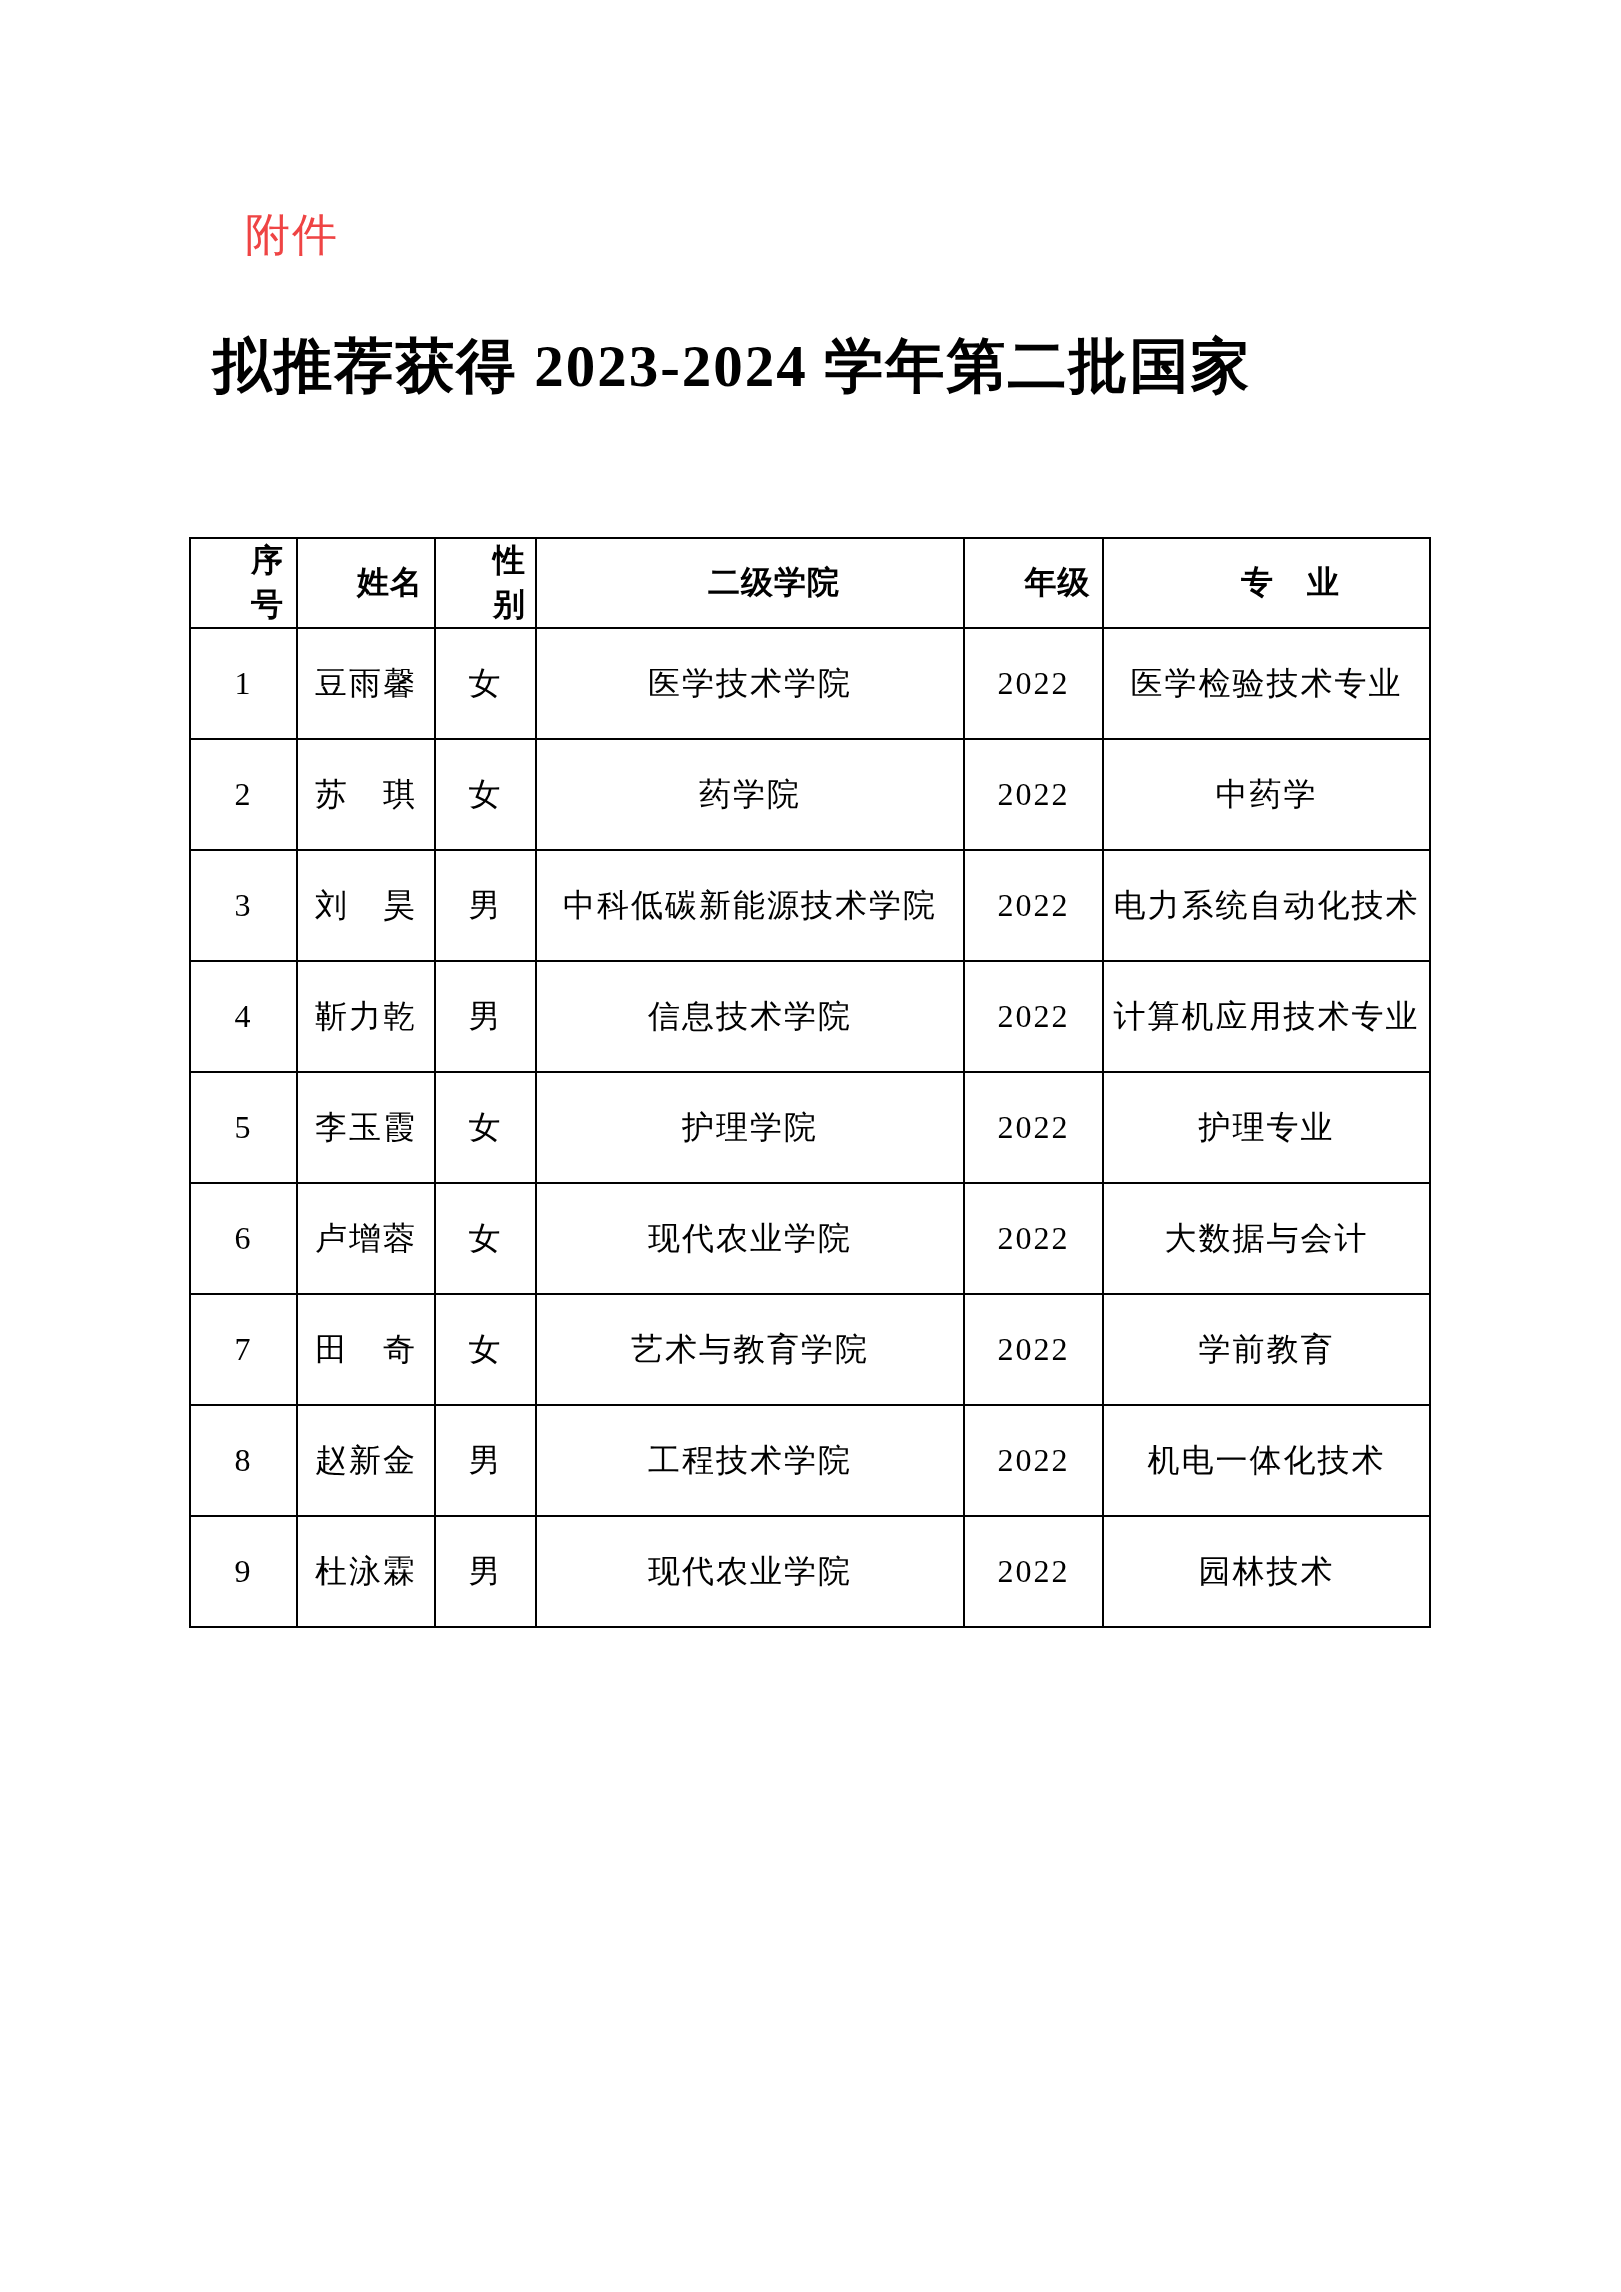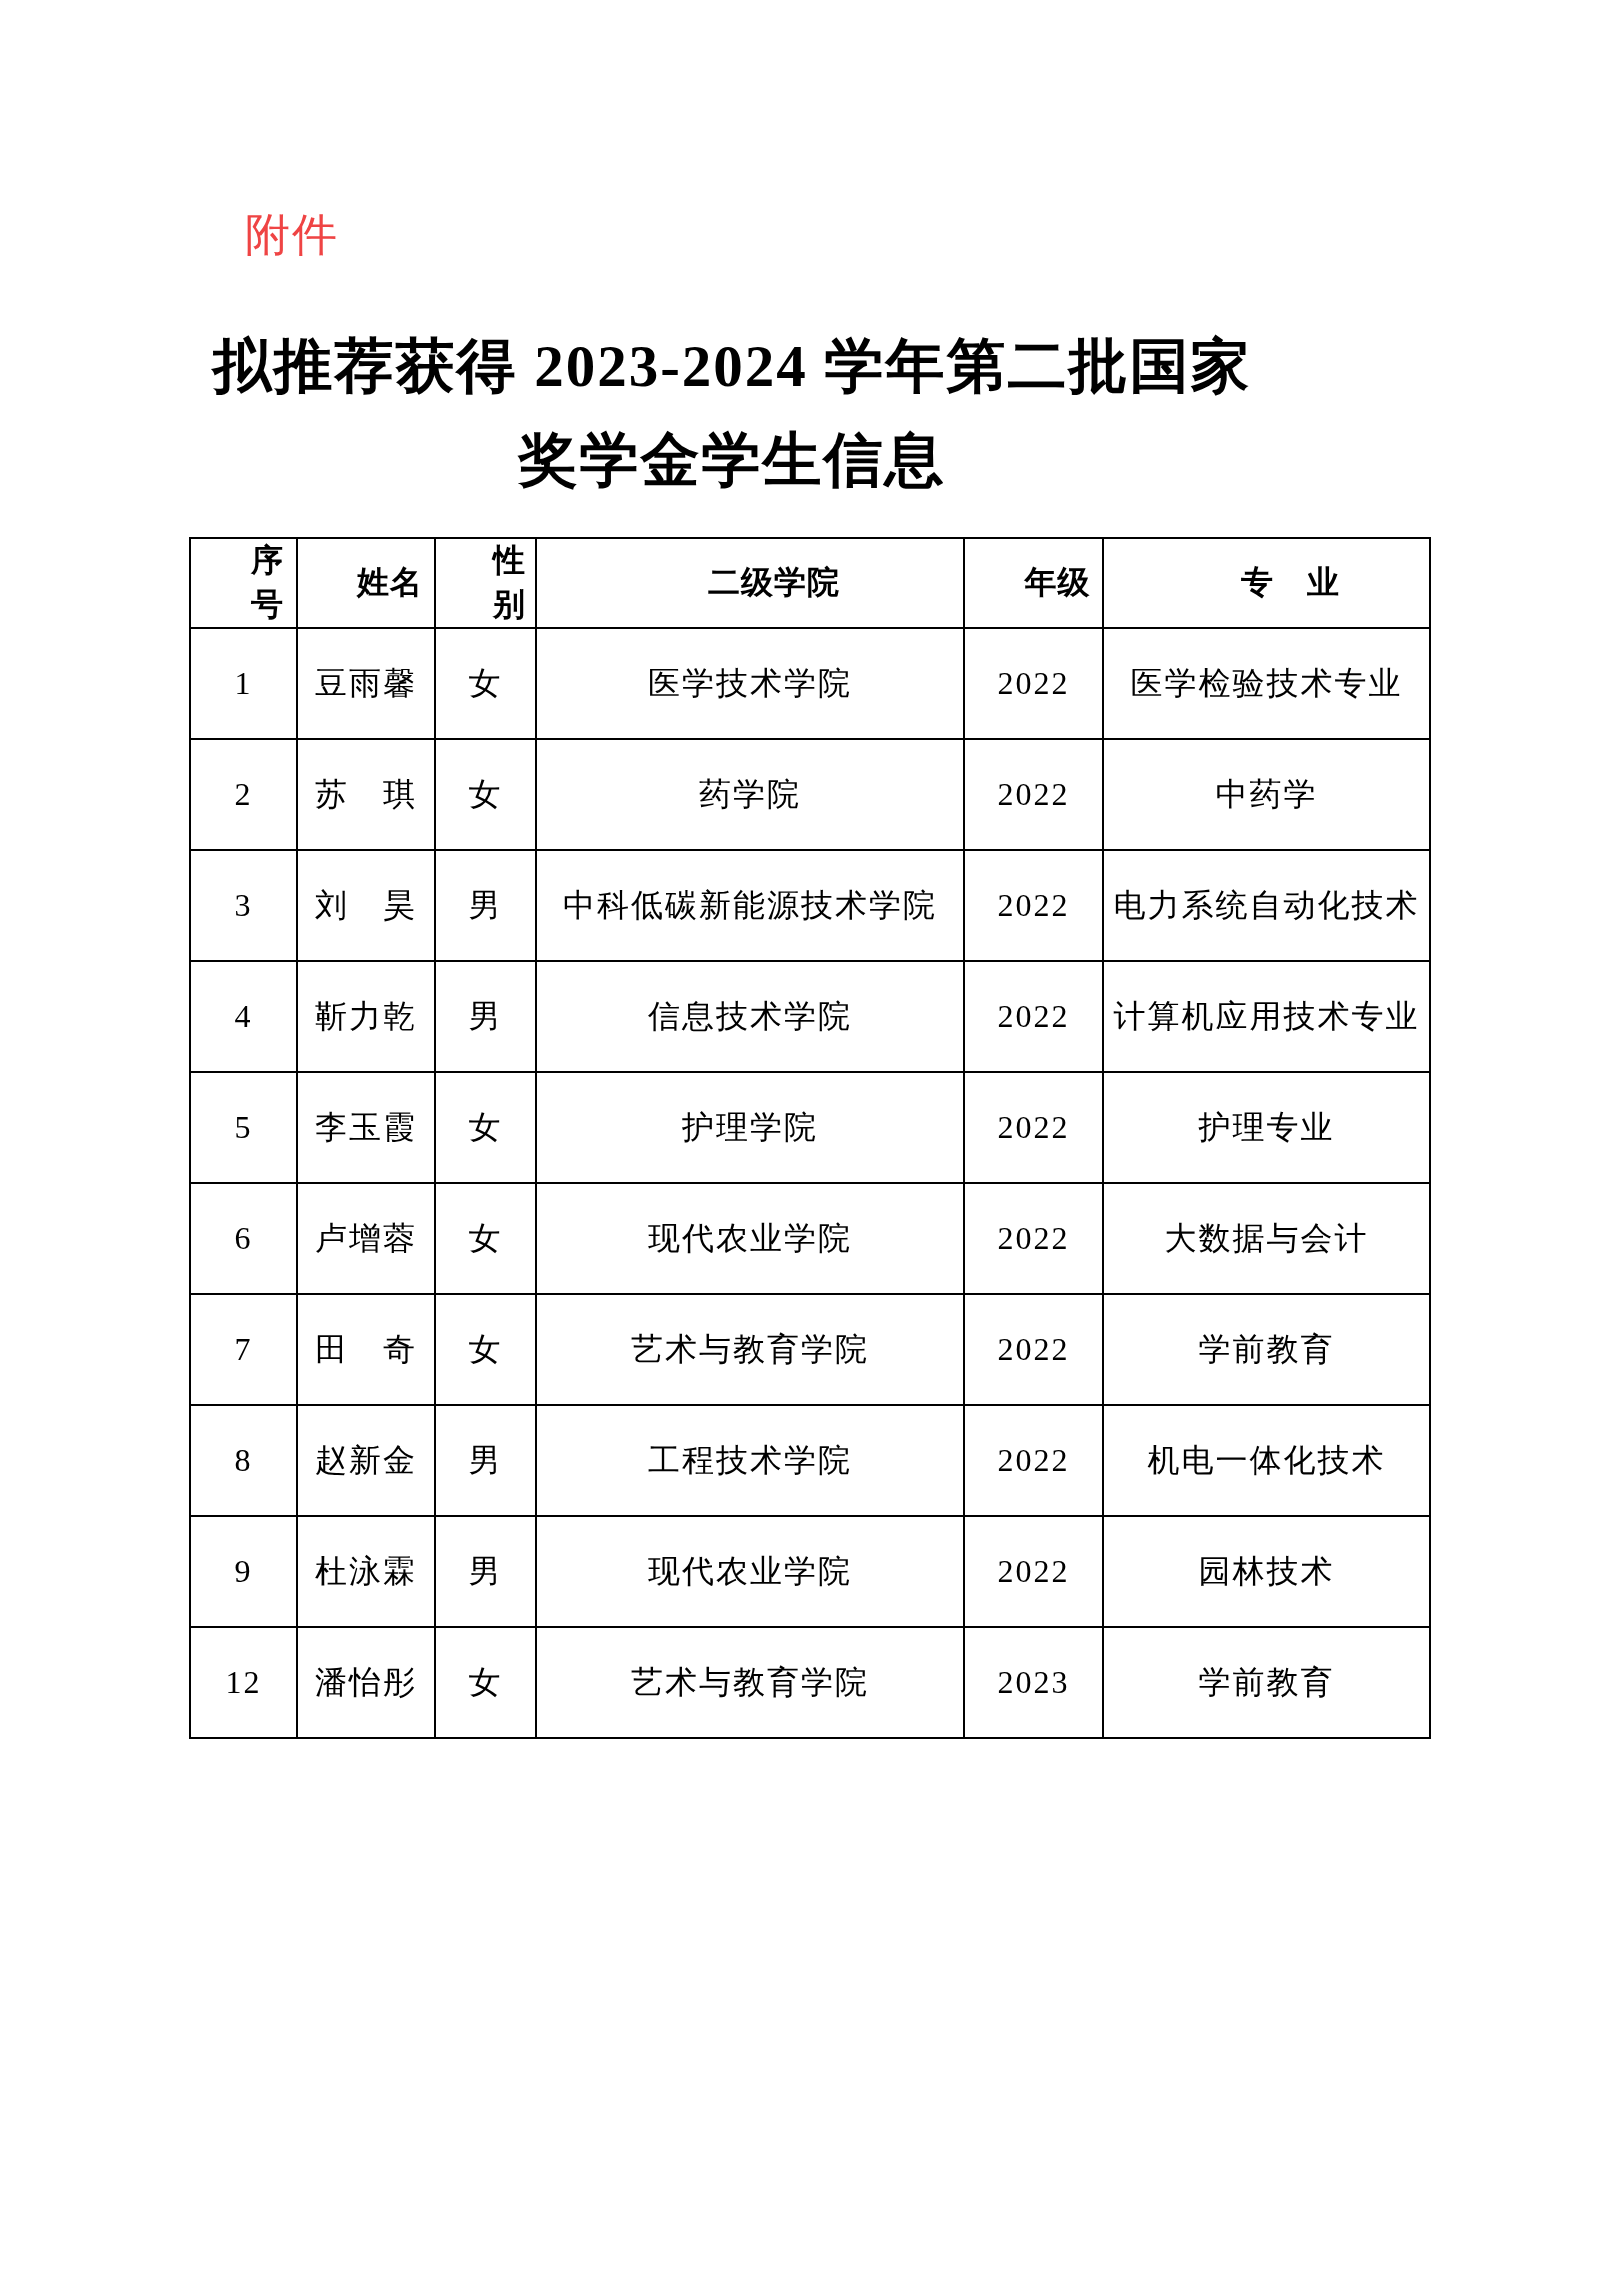--- a/index.html
+++ b/index.html
@@ -81,21 +81,20 @@
     border-bottom: none;
   }
 </style>
 </head>
 <body>
 
 <div class="attachment-label">附件</div>
 
 <div class="doc-title">
   <div>拟推荐获得 2023-2024 学年第二批国家</div>
-  <div>奖学金学生信息</div>
 </div>
 
 <table class="scholarship-table">
   <colgroup>
     <col class="c-no">
     <col class="c-name">
     <col class="c-gender">
     <col class="c-college">
     <col class="c-grade">
     <col class="c-major">
@@ -176,23 +175,15 @@
         <td>机电一体化技术</td>
       </tr>
       <tr>
         <td>9</td>
         <td>杜泳霖</td>
         <td>男</td>
         <td>现代农业学院</td>
         <td>2022</td>
         <td>园林技术</td>
       </tr>
-      <tr>
-        <td>12</td>
-        <td>潘怡彤</td>
-        <td>女</td>
-        <td>艺术与教育学院</td>
-        <td>2023</td>
-        <td>学前教育</td>
-      </tr>
     </tbody>
 </table>
 
 
 </body></html>

